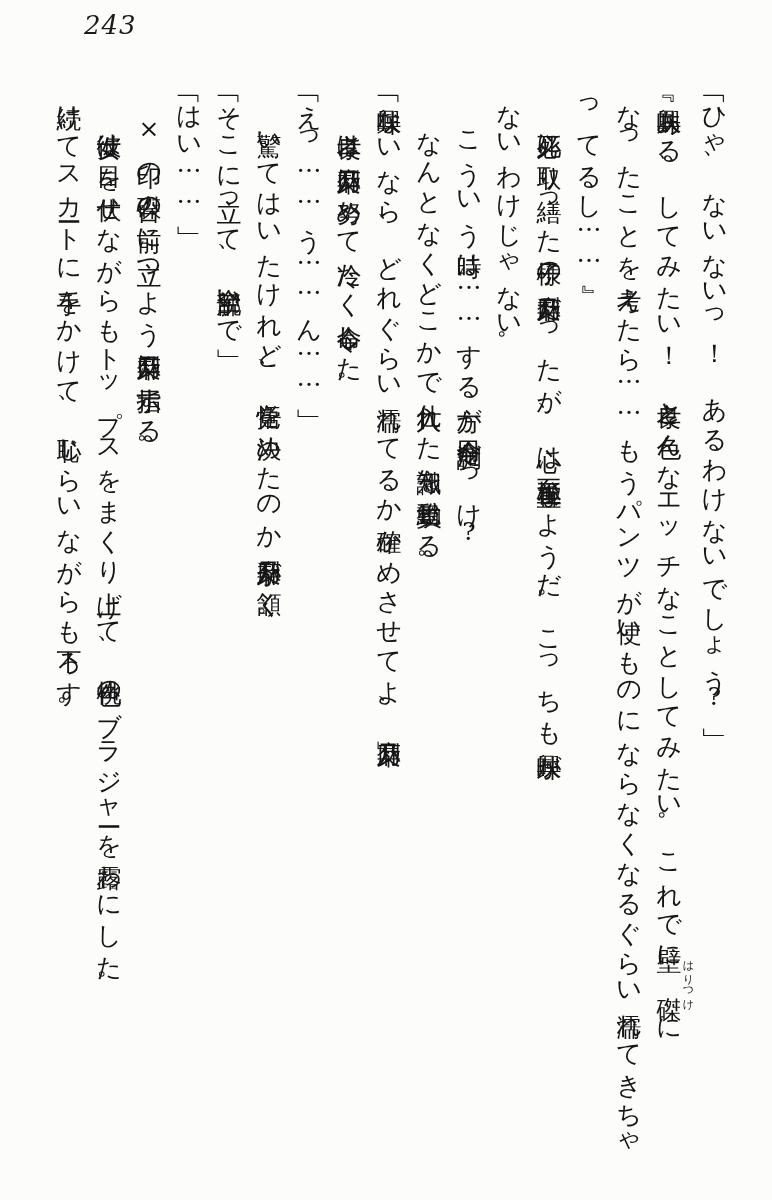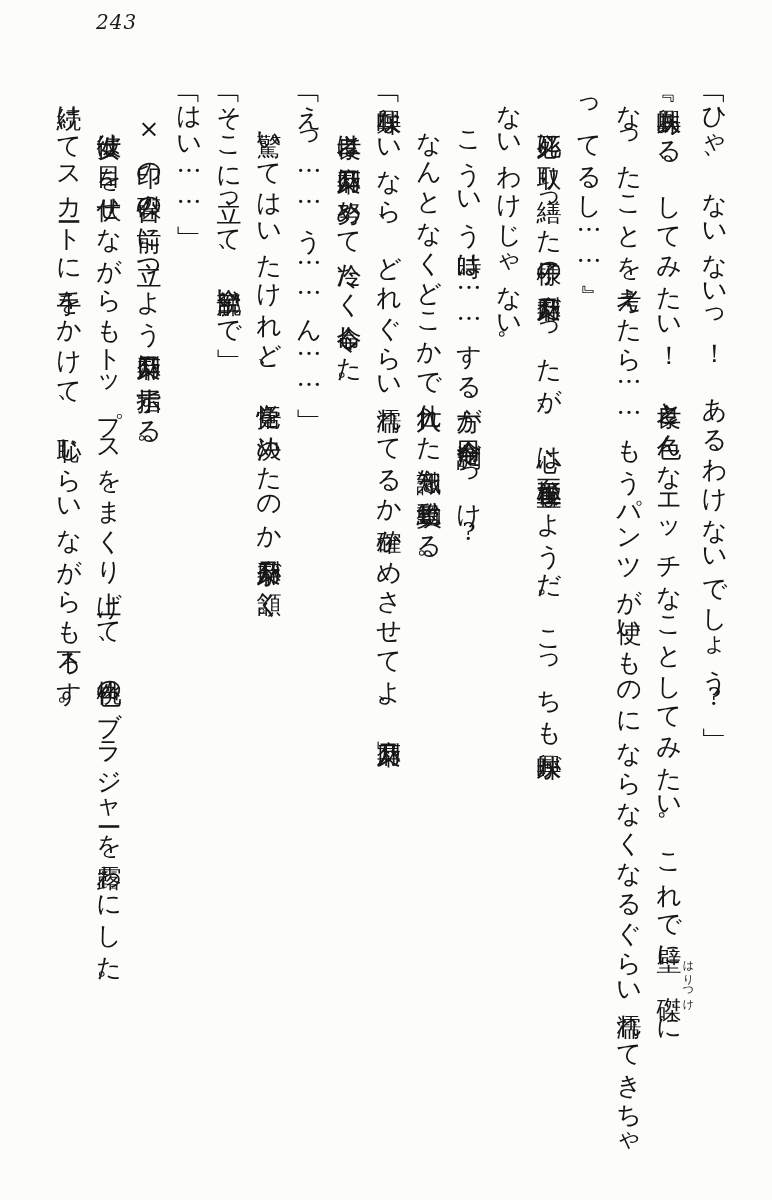--- a/index.html
+++ b/index.html
@@ -13,25 +13,25 @@
     position: relative;
     overflow: hidden;
     font-family: "DejaVu Serif", "Liberation Serif", serif;
   }
   .page {
     position: absolute;
     inset: 0;
   }
   .page-number {
     position: absolute;
-    left: 96px;
+    left: 84px;
     top: 10px;
     font-family: "DejaVu Serif", "Liberation Serif", serif;
     font-style: italic;
-    font-size: 20px;
+    font-size: 26px;
     letter-spacing: 1px;
     color: #1b1b1b;
   }
   .text-block {
     position: absolute;
     top: 87px;
     right: 38px;
     height: 1040px;
     writing-mode: vertical-rl;
     text-orientation: upright;

